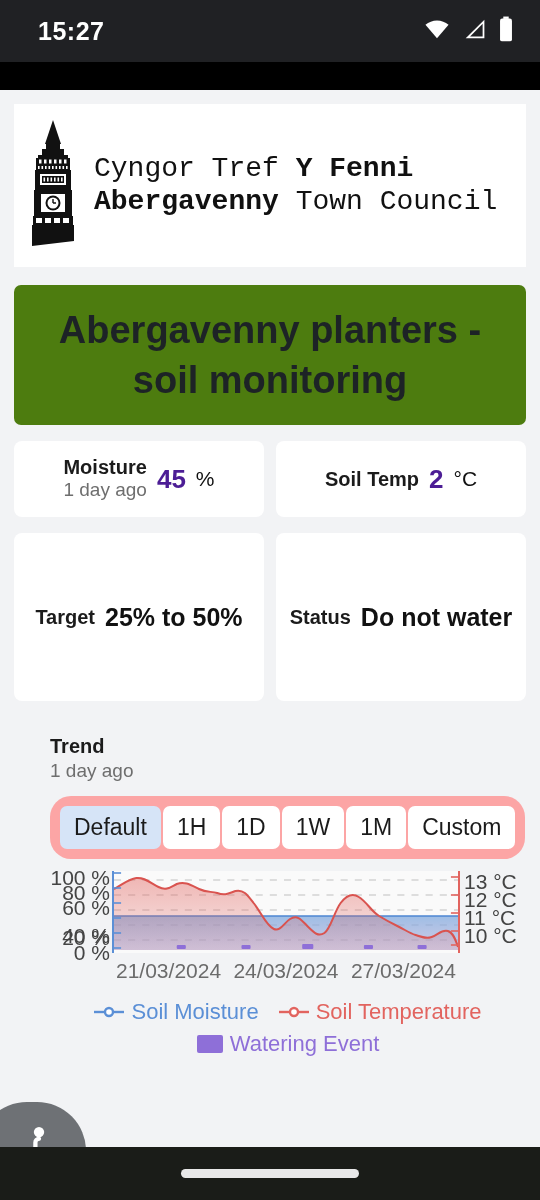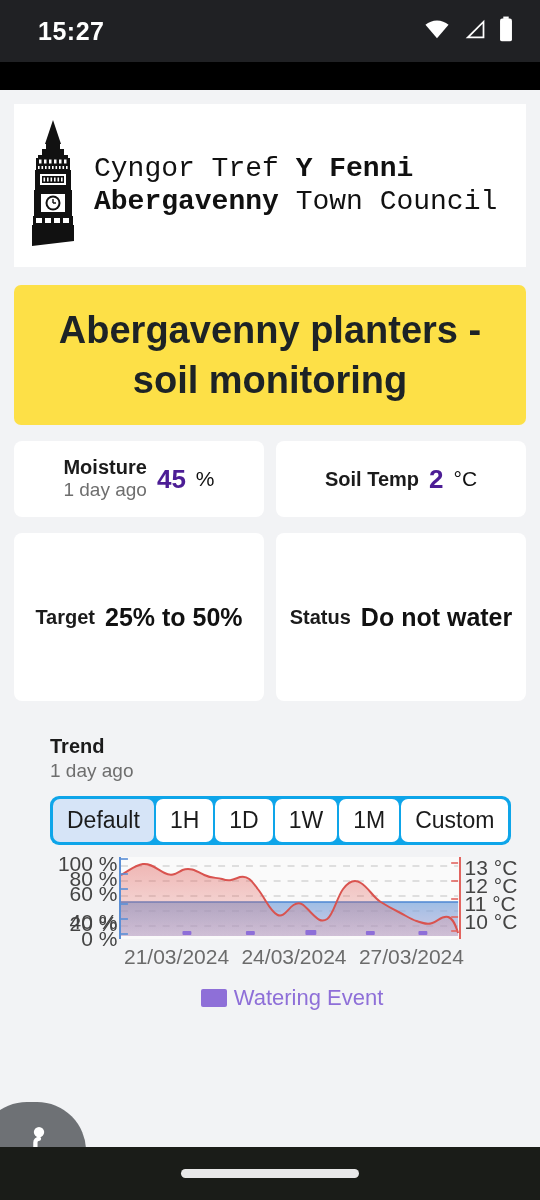--- a/index.html
+++ b/index.html
@@ -48,21 +48,21 @@
   
   .banner {
     border-radius: 7px;
     margin-top: 18px;
     display: flex; align-items: center; justify-content: center;
     text-align: center;
     color: #1d2326;
     font-weight: 700;
   }
   .banner-title {
-    background: #fde047;
+    background: #4d7c0f;
     font-size: 38px;
     line-height: 1.32;
     padding: 20px 22px;
   }
   .banner-sub {
     background: #6bbfb5;
     font-size: 27px;
     padding: 22px 16px;
     margin-top: 12px;
   }
@@ -88,37 +88,37 @@
   .v-wide { font-size: 25px; font-weight: 700; color: #111111; }
 
   
   .trend { margin-top: 34px; padding-left: 36px; }
   .trend-title { font-size: 20px; font-weight: 700; color: #1b1b1b; }
   .trend-sub { font-size: 19px; color: #6e6e6e; margin-top: 2px; }
 
   .segctl {
     margin-top: 14px;
     display: inline-flex;
-    background: #0ea5e9;
-    border-radius: 9px;
-    padding: 2px;
+    background: #fca5a5;
+    border-radius: 21px;
+    padding: 9px;
     overflow: hidden;
   }
   .seg {
     font-size: 23px; color: #1b1b1b;
     padding: 8px 14px;
     background: #ffffff;
     border-radius: 7px;
     margin: 1px;
     white-space: nowrap;
   }
   .seg.active { background: #d6e4f7; font-weight: 400; }
 
   
-  .chart-wrap { margin-top: 12px; margin-left: 8px; position: relative; }
+  .chart-wrap { margin-top: 12px; margin-left: 0; position: relative; }
   .chart-row { display: flex; align-items: stretch; }
   .axis {
     position: relative; width: 62px; height: 82px;
     font-size: 21px; color: #444444;
   }
   .axis-r { width: 66px; color: #444444; }
   .axis-lbl {
     position: absolute; white-space: nowrap; line-height: 1;
   }
   .axis-l .axis-lbl { right: 2px; text-align: right; }
@@ -388,20 +388,36 @@
           </div>
 
           <div class="xlabels">
             <span>21/03/2024</span>
             <span>24/03/2024</span>
             <span>27/03/2024</span>
           </div>
 
           <div class="legend">
             <div class="legend-row">
+              <span class="lg lg-moist">
+                <svg width="30" height="14" viewBox="0 0 30 14">
+                  <line x1="0" y1="7" x2="30" y2="7" stroke="#5b8fd6" stroke-width="2.4"></line>
+                  <circle cx="15" cy="7" r="4" fill="#ffffff" stroke="#5b8fd6" stroke-width="2.4"></circle>
+                </svg>
+                <span>Soil Moisture</span>
+              </span>
+              <span class="lg lg-temp">
+                <svg width="30" height="14" viewBox="0 0 30 14">
+                  <line x1="0" y1="7" x2="30" y2="7" stroke="#e2645f" stroke-width="2.4"></line>
+                  <circle cx="15" cy="7" r="4" fill="#ffffff" stroke="#e2645f" stroke-width="2.4"></circle>
+                </svg>
+                <span>Soil Temperature</span>
+              </span>
+            </div>
+            <div class="legend-row">
               <span class="lg lg-water">
                 <span class="lg-swatch"></span>
                 <span>Watering Event</span>
               </span>
             </div>
           </div>
         </div>
       </div>
     </div>
 

